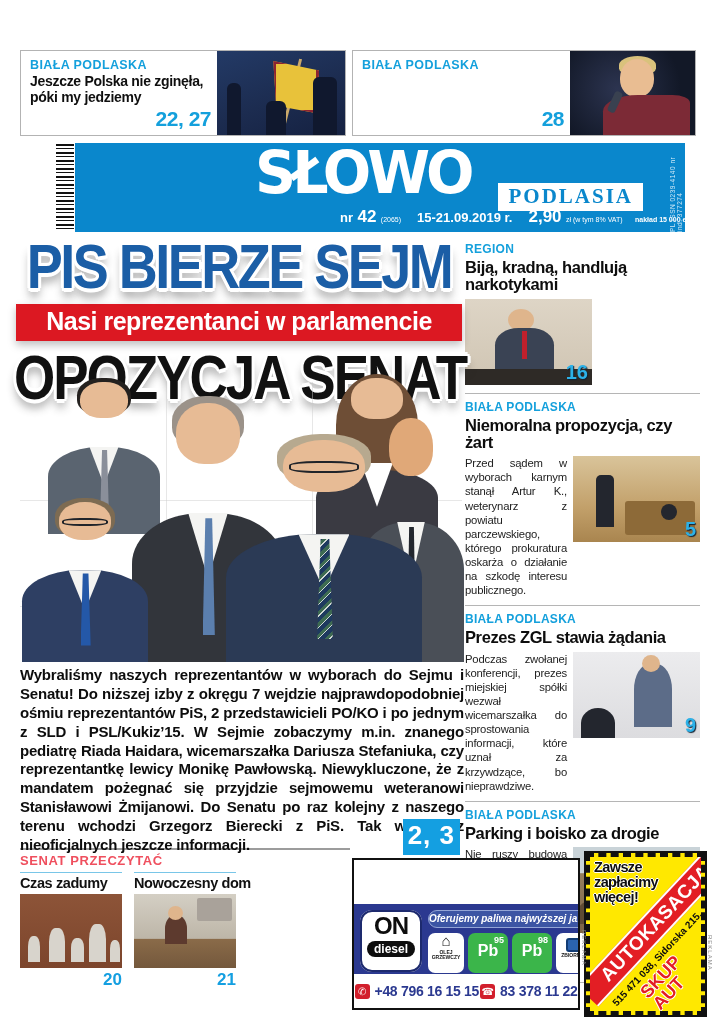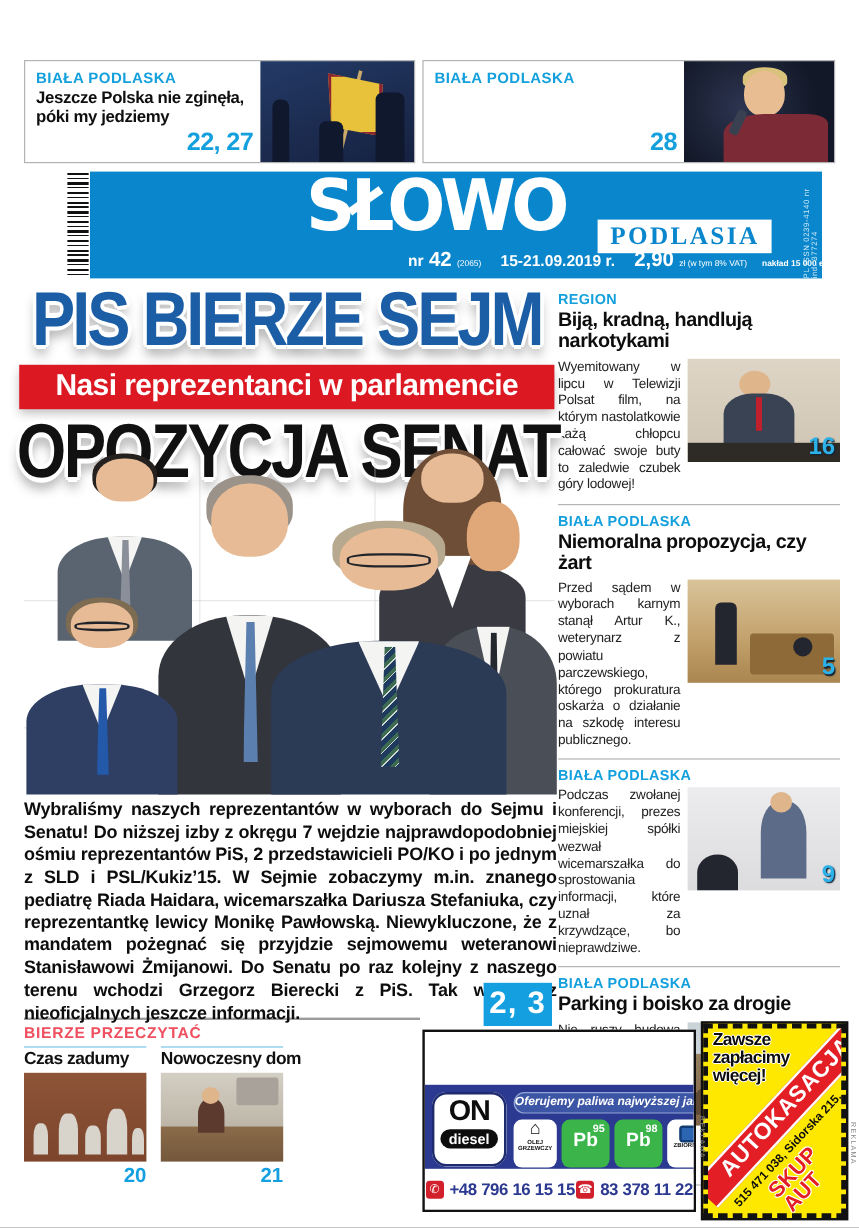--- a/index.html
+++ b/index.html
@@ -263,21 +263,20 @@
     <p>Wybraliśmy naszych reprezentantów w wyborach do Sejmu i Senatu! Do niższej izby z okręgu 7 wejdzie najprawdopodobniej ośmiu reprezentantów PiS, 2 przedstawicieli PO/KO i po jednym z SLD i PSL/Kukiz’15. W Sejmie zobaczymy m.in. znanego pediatrę Riada Haidara, wicemarszałka Dariusza Stefaniuka, czy reprezentantkę lewicy Monikę Pawłowską. Niewykluczone, że z mandatem pożegnać się przyjdzie sejmowemu weteranowi Stanisławowi Żmijanowi. Do Senatu po raz kolejny z naszego terenu wchodzi Grzegorz Bierecki z PiS. Tak wynika z nieoficjalnych jeszcze informacji.</p>
     <div class="lead-pages">2, 3</div>
   </div>
 
   <div class="sidebar">
 
     <div class="sb-sec">
       <div class="sb-kicker">REGION</div>
       <div class="sb-title">Biją, kradną, handlują narkotykami</div>
       <div class="sb-row">
-        <div class="sb-body">Wyemitowany w lipcu w Telewizji Polsat film, na którym nastolatkowie każą chłopcu całować swoje buty to zaledwie czubek góry lodowej!</div>
         <div class="sb-photo ph-office">
           <div class="ph-man"></div>
             <div class="ph-suit"></div>
             <div class="ph-tie"></div>
             <div class="ph-desk"></div>
           <div class="sb-num">16</div>
         </div>
       </div>
     </div>
 
@@ -290,20 +289,21 @@
           <div class="ph-bench"></div>
           <div class="ph-fig-dark" style="left:18%;top:22%;width:18px;height:52px;"></div>
           <div class="ph-fig-dark" style="right:18%;bottom:26%;width:16px;height:16px;border-radius:50%;"></div>
           <div class="sb-num">5</div>
         </div>
       </div>
     </div>
 
     <div class="sb-sec">
       <div class="sb-kicker">BIAŁA PODLASKA</div>
+      <div class="sb-title">Prezes ZGL stawia żądania</div>
       <div class="sb-row">
         <div class="sb-body">Podczas zwołanej konferencji, prezes miejskiej spółki wezwał wicemarszałka do sprostowania informacji, które uznał za krzywdzące, bo nieprawdziwe.</div>
         <div class="sb-photo ph-conf">
           <div class="ph-conf-man"></div>
           <div class="ph-man" style="left:54%;top:4%;width:18px;height:17px;"></div>
           <div class="ph-fig-dark" style="left:6%;bottom:0;width:34px;height:30px;border-radius:50% 50% 0 0;"></div>
           <div class="sb-num">9</div>
         </div>
       </div>
     </div>
@@ -322,21 +322,21 @@
       </div>
     </div>
 
     <div class="sb-sec">
       <div class="sb-kicker">POZA PRAWEM</div>
 
     </div>
   </div>
 
   <div class="warto">
-    <div class="warto-label">BIERZE PRZECZYTAĆ</div>
+    <div class="warto-label">SENAT PRZECZYTAĆ</div>
     <div class="warto-row">
       <div class="w-item">
         <div class="w-line"></div>
         <div class="w-title">Czas zadumy</div>
         <div class="w-photo wp2">
           <div class="statue" style="left:8%;width:12px;height:26px;"></div>
           <div class="statue" style="left:28%;width:16px;height:34px;"></div>
           <div class="statue" style="left:50%;width:13px;height:24px;"></div>
           <div class="statue" style="left:68%;width:17px;height:38px;"></div>
           <div class="statue" style="left:88%;width:10px;height:22px;"></div>

